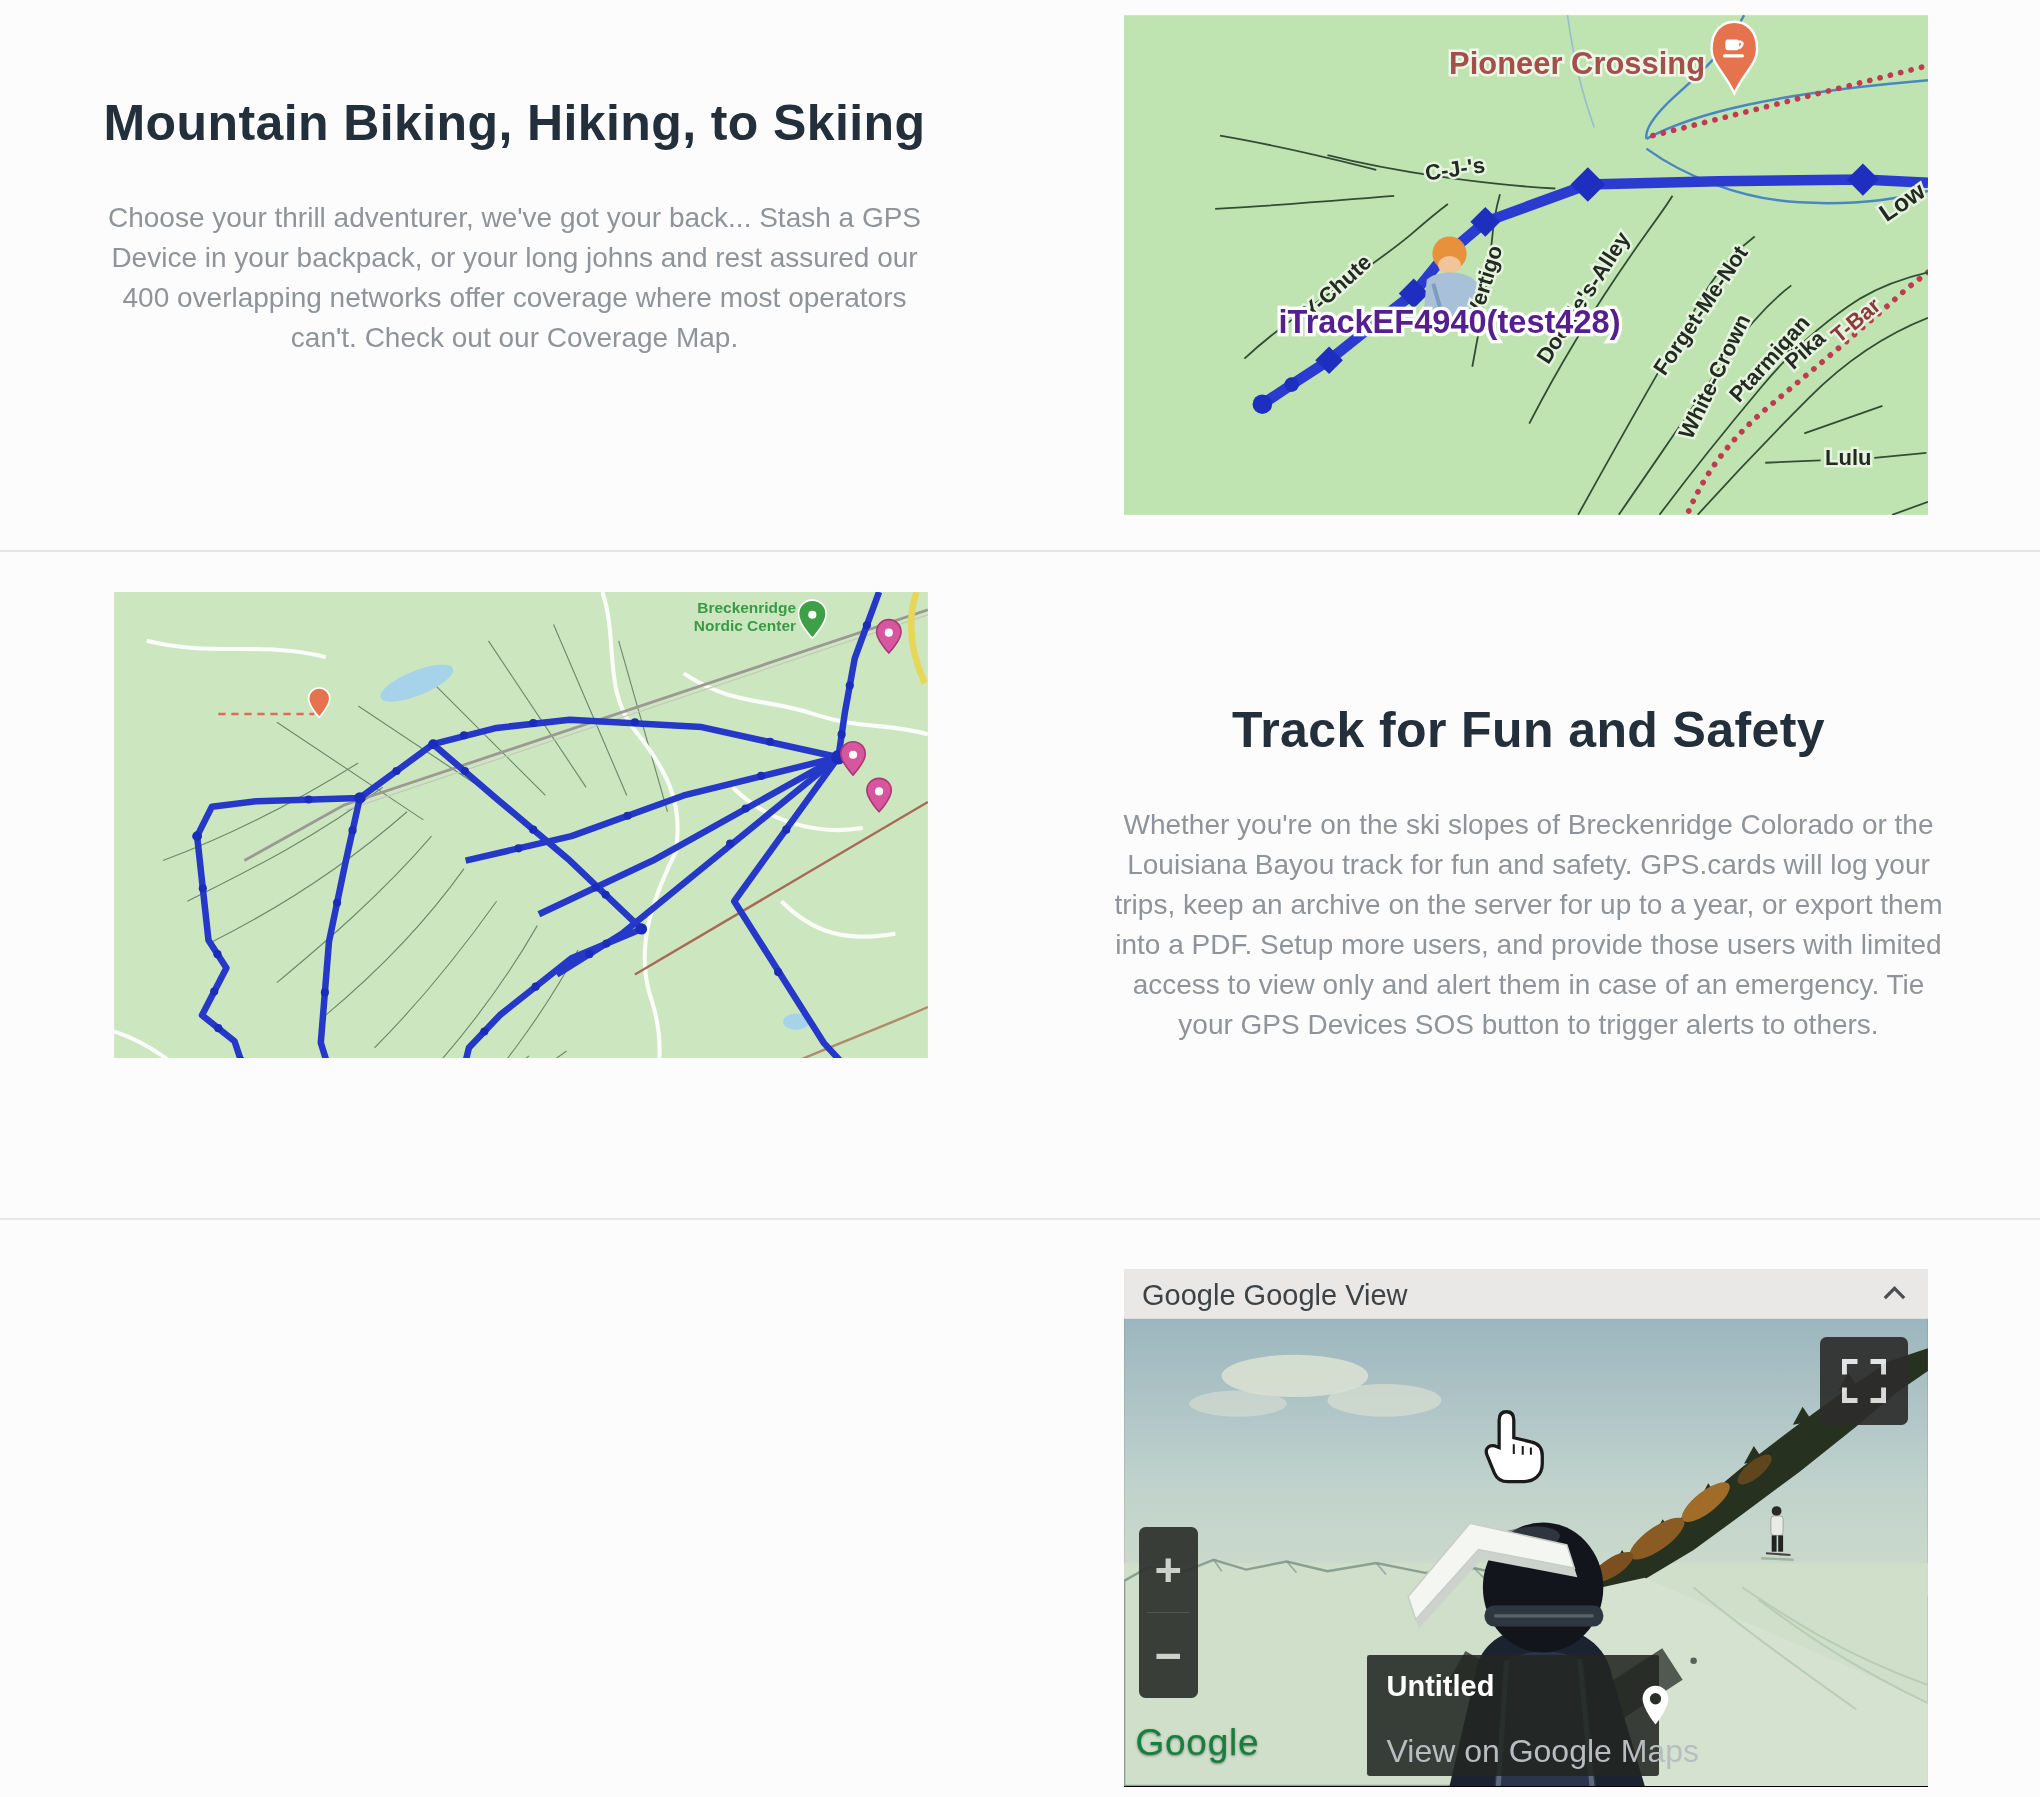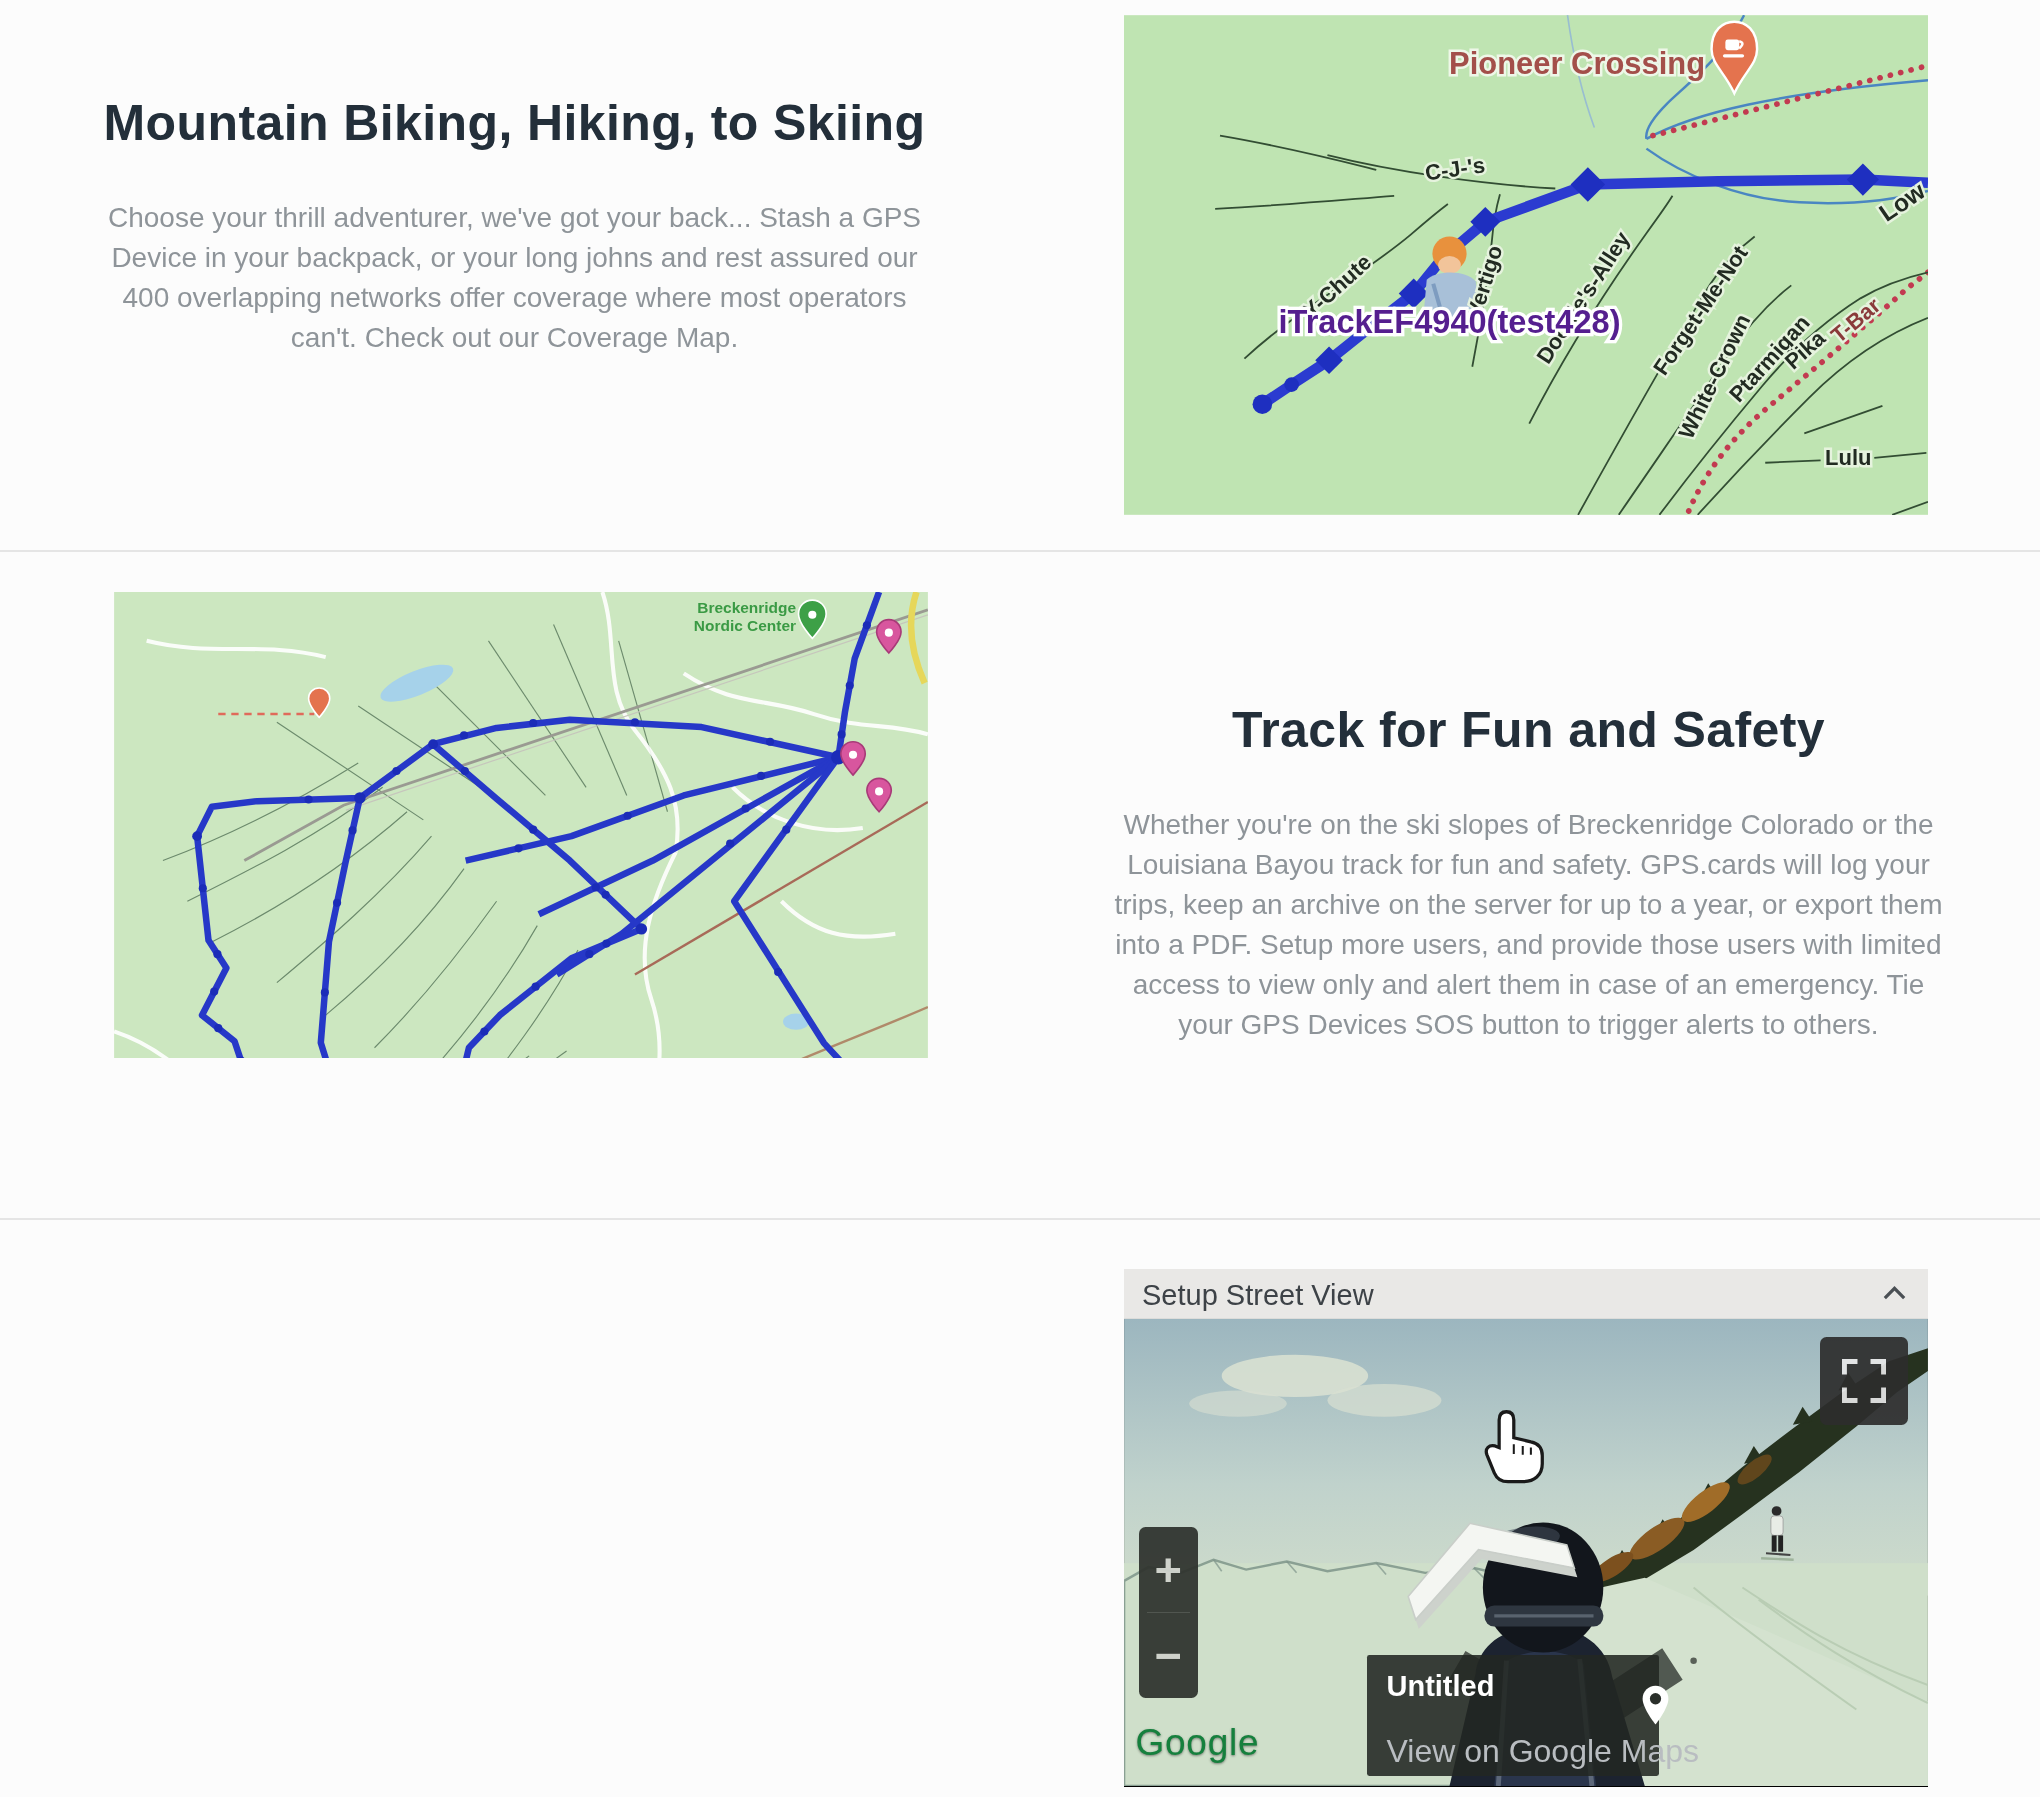--- a/index.html
+++ b/index.html
@@ -361,21 +361,21 @@
         </g>
 
         <g transform="translate(448,112)">
           <path d="M22,2 C28,2 31,6 31,12 L31,34 L52,39 C62,41 66,47 66,56 L66,66 C66,80 56,88 42,88 L24,88 C16,88 10,84 7,77 L-2,55 C-5,47 1,42 8,44 L13,46 L13,12 C13,6 16,2 22,2 Z" fill="#ffffff" stroke="#1a1a1a" stroke-width="4"></path>
           <path d="M31,42 v12 M42,44 v11 M52,46 v9" stroke="#1a1a1a" stroke-width="2.5" fill="none"></path>
         </g>
       </svg>
     </div>
 
     <div class="sv-header">
-      <div class="sv-title">Setup Street View</div>
+      <div class="sv-title">Google Google View</div>
       <div class="sv-collapse">
         <svg width="29" height="28" viewBox="0 0 36 34">
             <polyline points="6,22 18,10 30,22" fill="none" stroke="#4a4f54" stroke-width="4"></polyline>
           </svg>
       </div>
     </div>
 
     <div class="sv-fullscreen">
       <svg width="44" height="44" viewBox="0 0 54 54">
         <g fill="none" stroke="#e8e8e8" stroke-width="6">

